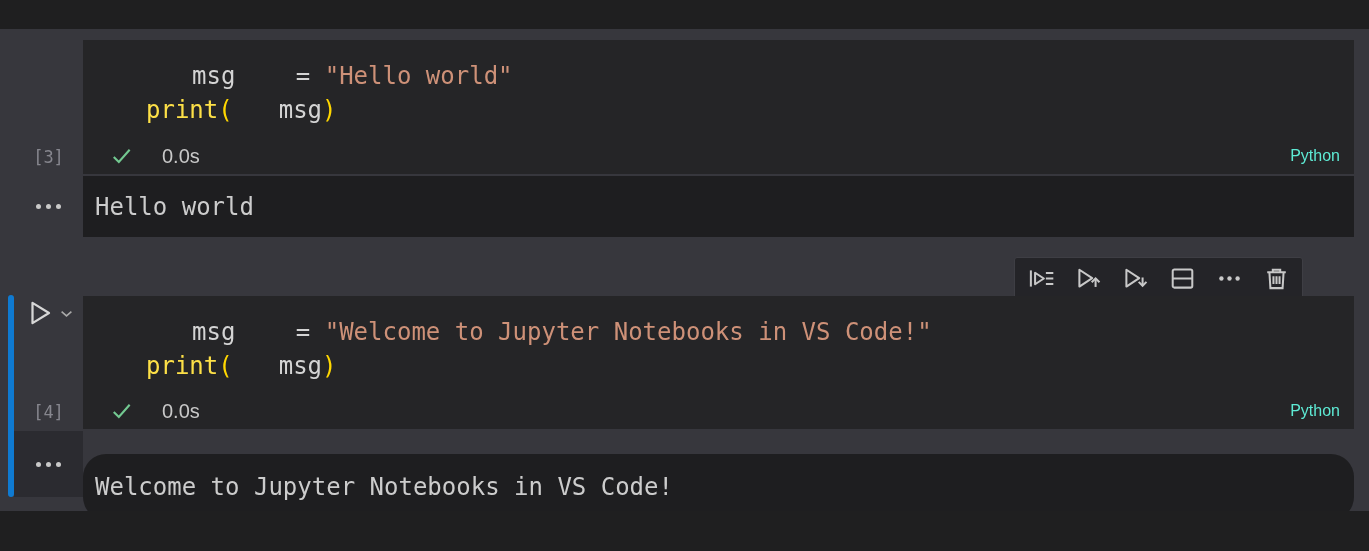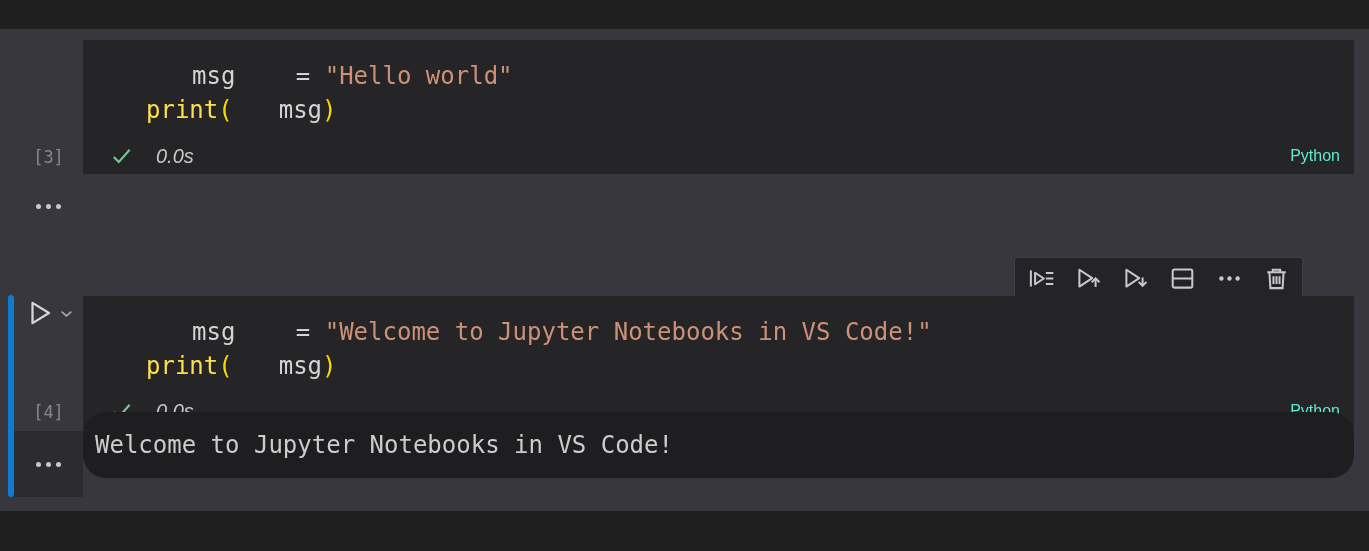--- a/index.html
+++ b/index.html
@@ -15,34 +15,34 @@
   .cell2-block{top:296px;height:133px;}
   .code-area{padding:19px 0 0 63px;font-family:"DejaVu Sans Mono","Liberation Mono",monospace;
              font-size:24px;line-height:34px;color:#d4d4d4;white-space:pre;}
   .tok-plain{color:#d4d4d4;margin-left:46px;}
   .tok-string{color:#ce9178;}
   .tok-func{color:#fde047;}
   .tok-bracket{color:#ffd700;}
 
   .status-row{position:absolute;left:0;right:0;bottom:0;height:36px;display:flex;
               align-items:center;padding:0 14px 0 27px;color:#c8c8c8;font-size:20px;}
-  .status-row .dur{margin-left:22px;font-style:italic;}
+  .status-row .dur{margin-left:28px;}
   .status-row .lang{margin-left:auto;font-size:16px;color:#5eead4;}
 
   
   .exec-count{position:absolute;left:14px;width:69px;height:35px;display:flex;align-items:center;
               justify-content:center;font-family:"DejaVu Sans Mono","Liberation Mono",monospace;
               font-size:17px;color:#86868e;}
   .exec1{top:139px;} .exec2{top:394px;}
 
   .out-block{position:absolute;left:83px;width:1271px;background:#1e1e20;display:flex;
              align-items:center;padding-left:12px;box-sizing:border-box;
              font-family:"DejaVu Sans Mono","Liberation Mono",monospace;font-size:24px;color:#cccccc;}
   .out1{top:176px;height:61px;}
-  .out2{top:412px;height:66px;border-radius:23px;}
+  .out2{top:454px;height:66px;border-radius:23px;}
 
   .out-actions{position:absolute;left:14px;width:69px;display:flex;align-items:center;
                justify-content:center;gap:5px;cursor:pointer;}
   .out-actions1{top:176px;height:61px;}
   .out-actions2{top:431px;height:66px;background:#2b2b30;}
   .dot{width:5px;height:5px;border-radius:50%;background:#c9c9c9;}
 
   
   .cell-toolbar{position:absolute;left:1014px;top:257px;width:289px;height:43px;background:#242428;
                 border:1px solid #3e3e44;border-radius:3px;box-sizing:border-box;display:flex;
@@ -72,20 +72,23 @@
         <svg width="24" height="24" viewBox="0 0 16 16">
             <path d="M2.5 8.6l3.4 3.4 7.2-8.2" fill="none" stroke="#73c991" stroke-width="1.4"></path>
           </svg>
       </span>
       <span class="dur">0.0s</span>
       <span class="lang">Python</span>
     </div>
   </div>
   <div class="exec-count exec1">[3]</div>
 
+  <div class="out-block out1">
+      <span>Hello world</span>
+    </div>
   <div class="out-actions out-actions1">
     <span class="dot"></span>
       <span class="dot"></span>
       <span class="dot"></span>
   </div>
 
   <div class="cell-toolbar">
     <div class="tb-btn">
       <svg width="27" height="27" viewBox="0 0 16 16" fill="none" stroke="#c8c8c8" stroke-width="1.2">
         <path d="M1.7 3.2v9.6"></path>

